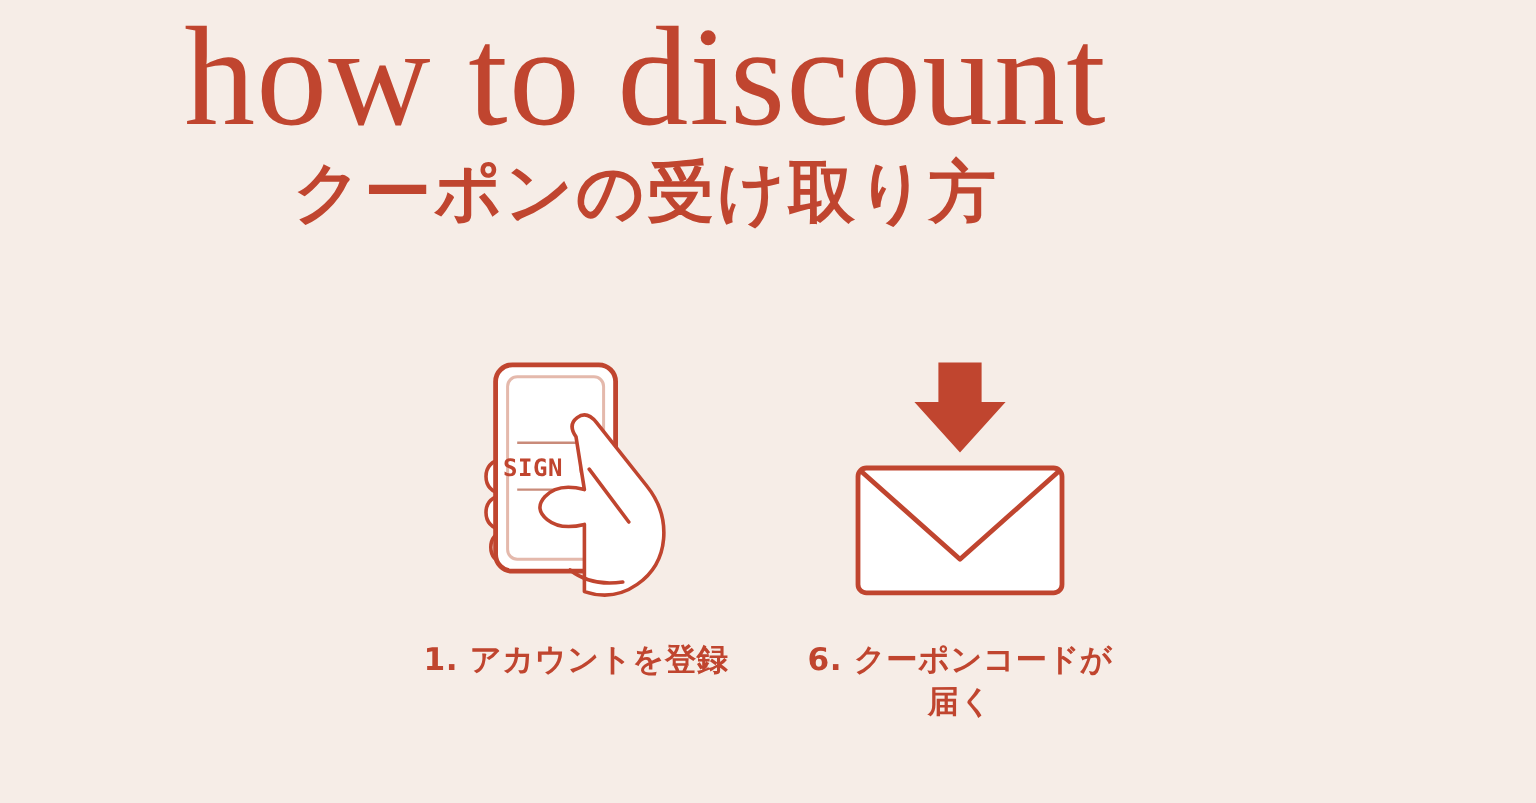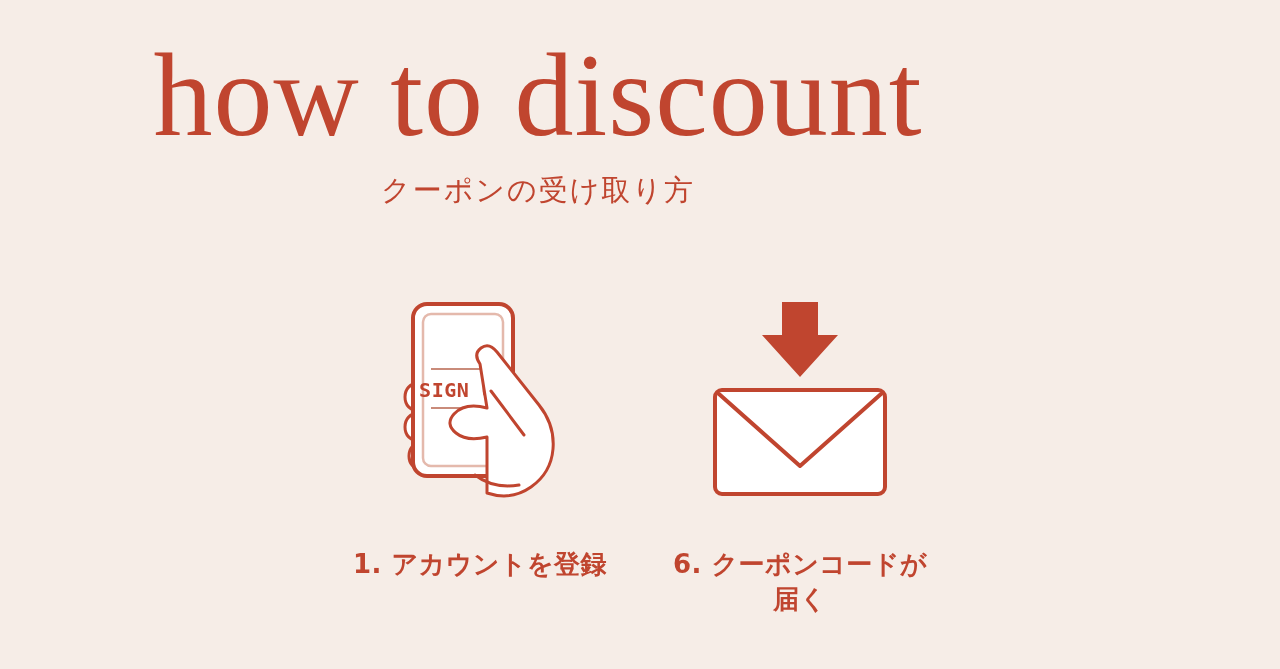--- a/index.html
+++ b/index.html
@@ -23,40 +23,39 @@
     background: #F6EDE7;
   }
 
   
   .header {
     position: absolute;
     top: 0;
     left: 0;
     width: 1076px;
     text-align: center;
-    padding-top: 32px;
   }
 
   .title {
     font-family: "Liberation Serif", "DejaVu Serif", serif;
     font-size: 118px;
     line-height: 1.08;
     font-weight: 400;
     color: #C0452F;
     letter-spacing: 1px;
   }
 
   .subtitle {
     font-family: "DejaVu Sans", "Liberation Sans", sans-serif;
-    font-size: 29px;
+    font-size: 56px;
     line-height: 1.1;
-    font-weight: 400;
+    font-weight: 700;
     color: #C0452F;
     letter-spacing: 2px;
-    margin-top: 16px;
+    margin-top: 3px;
   }
 
   
   .steps {
     position: absolute;
     top: 285px;
     left: 0;
     width: 1280px;
     display: flex;
     align-items: flex-start;
@@ -80,21 +79,21 @@
 
   .caption {
     font-family: "DejaVu Sans", "Liberation Sans", sans-serif;
     font-size: 26px;
     line-height: 1.35;
     font-weight: 700;
     color: #C0452F;
     text-align: center;
     letter-spacing: 0.5px;
     width: 300px;
-    margin-top: 47px;
+    margin-top: 33px;
   }
 
   svg { display: block; overflow: visible; }
 </style>
 </head>
 <body>
 
 <div class="page">
 
   <div class="header">

